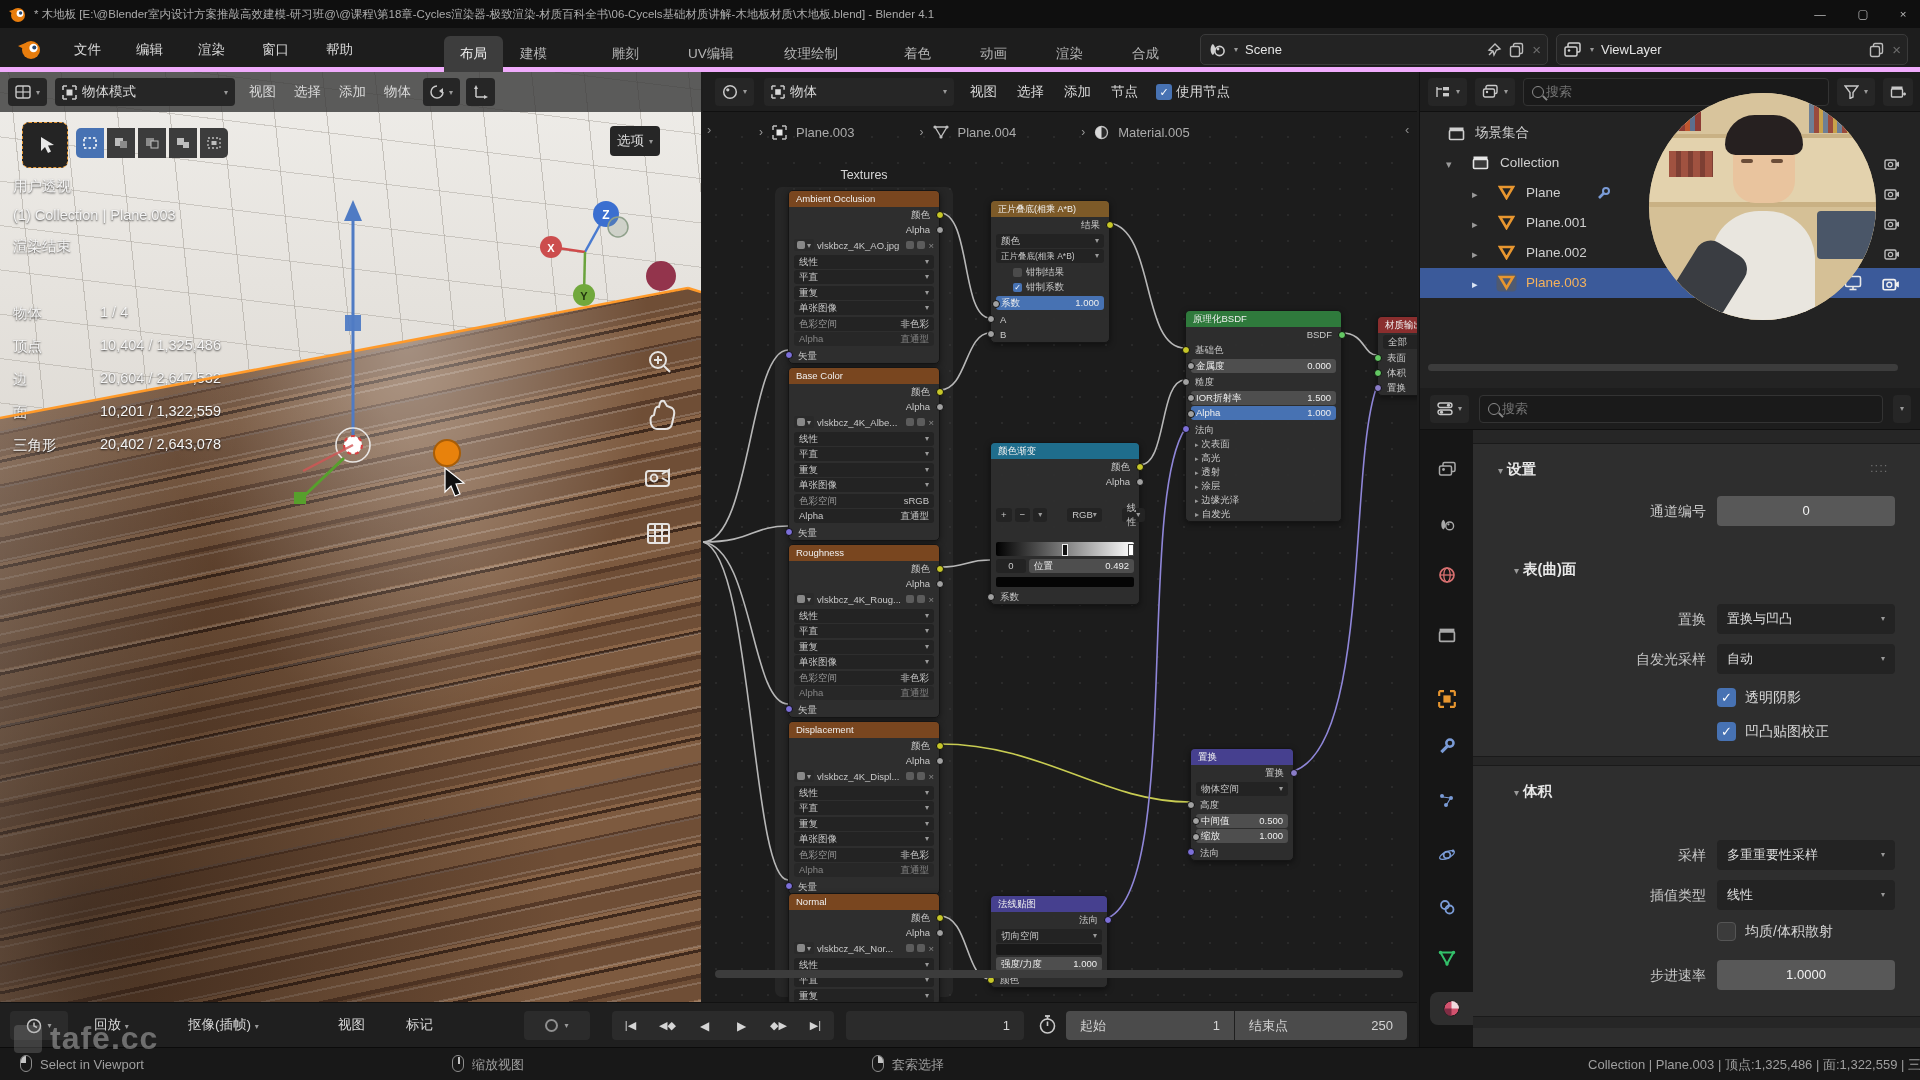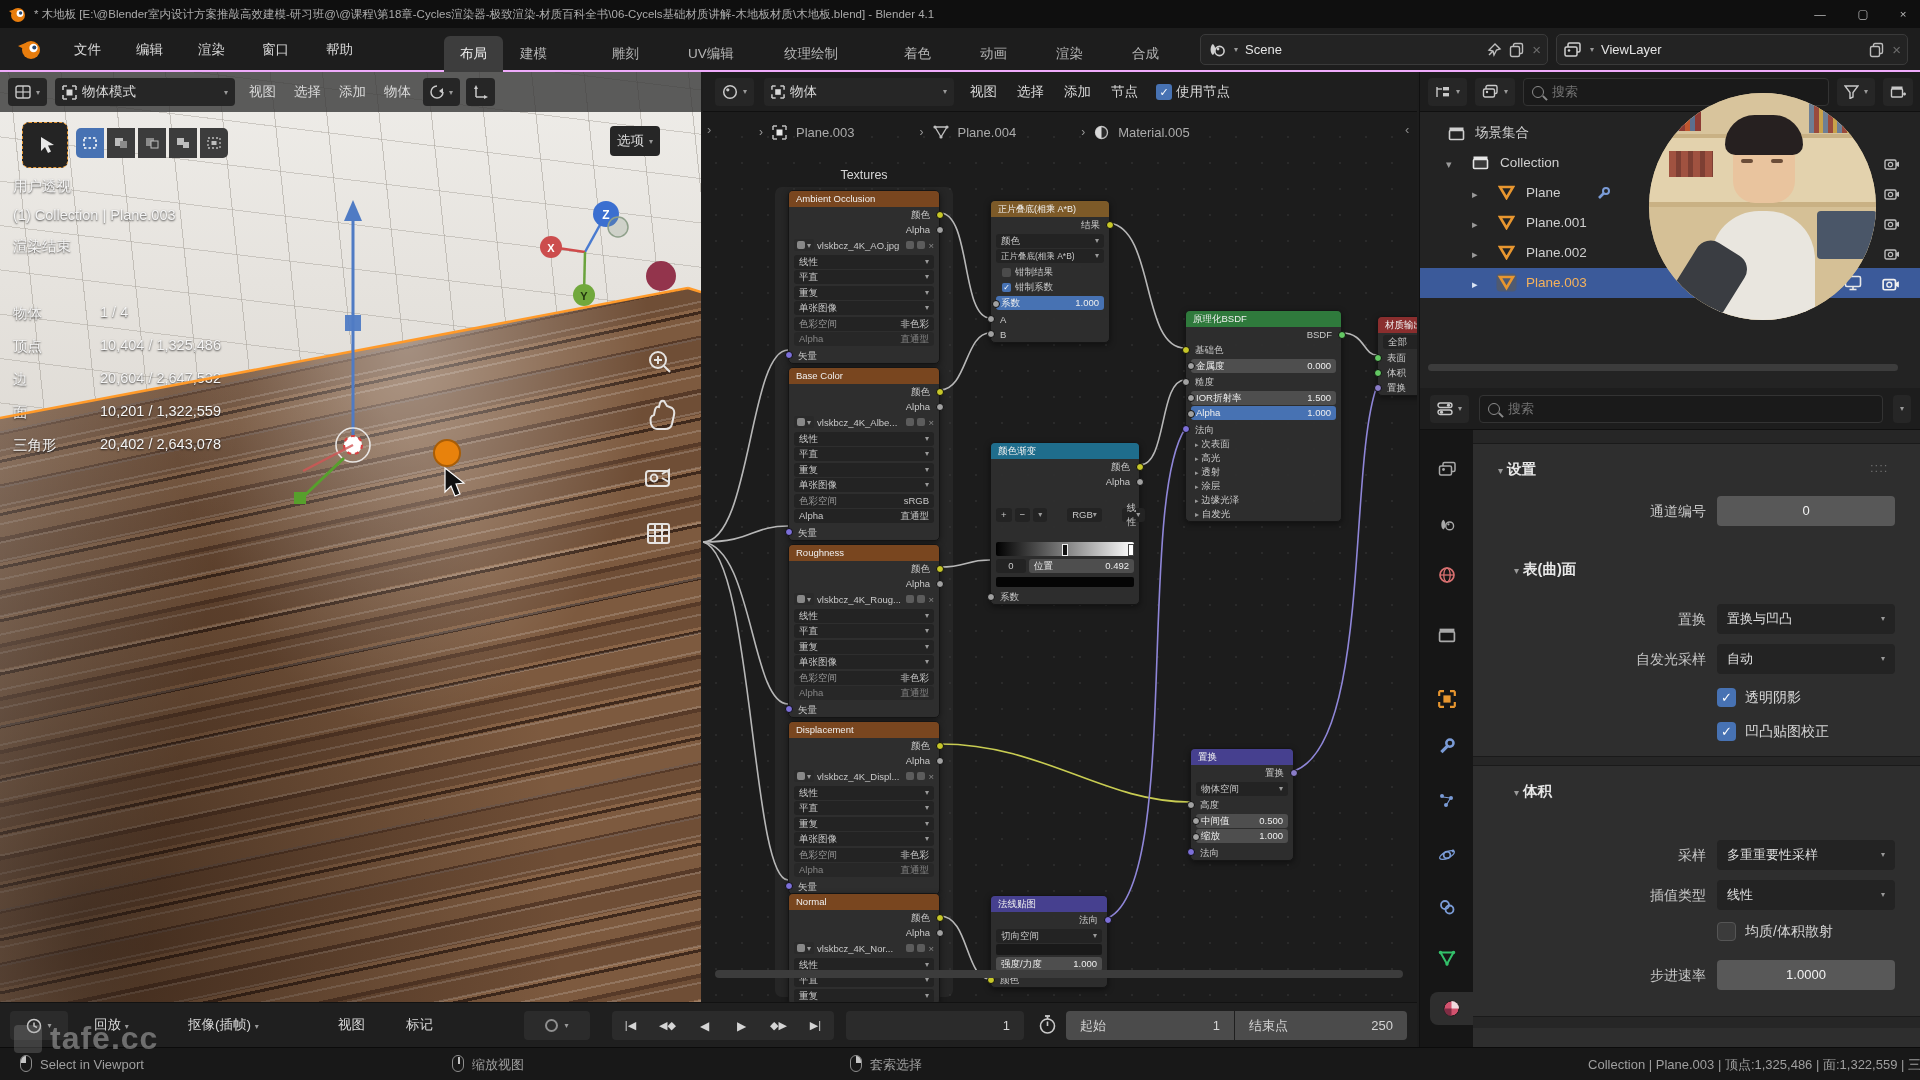--- a/index.html
+++ b/index.html
@@ -5,21 +5,21 @@
   html,body{margin:0;padding:0;background:#000;}
   *{box-sizing:border-box;}
   #stage{position:relative;width:1920px;height:1080px;overflow:hidden;
          font-family:"Liberation Sans","DejaVu Sans",sans-serif;color:#d0d0d0;
          background:#1d1d1d;font-size:13px;}
   .r{position:absolute;}
   .cv{font-size:8px;color:#9a9a9a;}
   .menu{color:#d8d8d8;font-size:13.5px;line-height:28px;cursor:default;}
   
   #titlebar{left:0;top:0;width:1920px;height:28px;background:#0f0f0f;color:#ababab;font-size:11.5px;line-height:28px;}
-  #menubar{left:0;top:28px;width:1920px;height:44px;background:#1d1d1d;border-bottom:2px solid #f0abfc;}
+  #menubar{left:0;top:28px;width:1920px;height:44px;background:#1d1d1d;border-bottom:5px solid #f0abfc;}
   .wstab{position:absolute;top:8px;height:36px;line-height:36px;padding:0 16px;color:#b5b5b5;font-size:13.5px;border-radius:6px 6px 0 0;}
   .wstab.active{background:#3d3d3d;color:#f0f0f0;}
   .idwidget{position:absolute;top:6px;height:31px;background:#232323;border:1px solid #3a3a3a;border-radius:5px;display:flex;align-items:center;padding:0 6px;gap:7px;}
   
   #viewport{left:0;top:72px;width:701px;height:930px;overflow:hidden;background:#e4e1dc;}
   #vp-tiles{left:0;top:0;width:701px;height:420px;
      background:
        repeating-linear-gradient(84deg, rgba(165,160,152,.55) 0 1px, transparent 1px 52px),
        repeating-linear-gradient(7deg, rgba(165,160,152,.45) 0 1px, transparent 1px 44px),
        linear-gradient(#efede9,#ddd9d3);}
@@ -50,31 +50,31 @@
   .node{position:absolute;background:rgba(46,46,46,.97);border:1px solid #151515;border-radius:5px;font-size:9.5px;color:#c9c9c9;box-shadow:0 2px 6px rgba(0,0,0,.45);z-index:3;}
   .nhd{height:16px;line-height:16px;padding:0 7px;color:#f0f0f0;border-radius:4px 4px 0 0;white-space:nowrap;overflow:hidden;font-size:9.5px;}
   .nrow{height:15px;line-height:15px;padding:0 9px;position:relative;white-space:nowrap;}
   .nout{text-align:right;}
   .nsel{height:14px;line-height:14px;margin:1.5px 5px;background:#232323;border-radius:3px;padding:0 5px;display:flex;justify-content:space-between;align-items:center;position:relative;}
   .nslider{height:14px;line-height:14px;margin:1.5px 5px;background:#4e4e4e;border-radius:3px;padding:0 5px;display:flex;justify-content:space-between;align-items:center;position:relative;color:#eee;}
   .nslider.blue{background:#4772b3;}
   .ndot{position:absolute;width:8px;height:8px;border-radius:50%;border:1px solid #0d0d0d;top:3.5px;z-index:4;}
   .ndot.L{left:-4.5px;}  .ndot.R{right:-4.5px;}
   .c-yel{background:#c7c729;} .c-gry{background:#a1a1a1;} .c-pur{background:#7c6fd8;} .c-grn{background:#63c763;} .c-dsp{background:#8a7cc8;}
-  .nchk{display:flex;align-items:center;gap:4px;height:15px;padding:0 11px;}
+  .nchk{display:flex;align-items:center;gap:4px;height:15px;padding:0 22px;}
   .nbox{width:9px;height:9px;border-radius:2px;background:#4b4b4b;flex:0 0 auto;text-align:center;line-height:9px;font-size:8px;color:#fff;}
   .nbox.on{background:#4772b3;}
   .imgrow{display:flex;align-items:center;gap:3px;height:16px;padding:0 5px;}
   .imgchip{background:#2a2a2a;border-radius:2px;height:12px;display:flex;align-items:center;padding:0 3px;gap:2px;}
   .mini{width:8px;height:8px;background:#5c5c5c;border-radius:2px;flex:0 0 auto;}
   .bcrumb{color:#ababab;font-size:13px;}
   
   #outliner{left:1419px;top:72px;width:501px;height:316px;background:#232323;border-left:1px solid #101010;}
   #out-header{left:0;top:0;width:501px;height:40px;background:#1d1d1d;border-bottom:1px solid #101010;display:flex;align-items:center;gap:8px;padding:0 8px;}
-  .searchbox{background:#1a1a1a;border:1px solid #333;border-radius:4px;height:28px;display:flex;align-items:center;gap:6px;padding:0 8px;color:#777;}
+  .searchbox{background:#1a1a1a;border:1px solid #333;border-radius:4px;height:28px;display:flex;align-items:center;padding:0 8px;color:#777;}
   .searchbox input{background:transparent;border:none;outline:none;color:#aaa;font-size:13px;width:100%;font-family:inherit;}
   .orow{position:absolute;left:0;width:501px;height:30px;line-height:30px;color:#cfcfcf;font-size:13.5px;}
   .mag{display:inline-block;width:12px;height:12px;border:1.8px solid #8b8b8b;border-radius:50%;position:relative;flex:0 0 auto;}
   .mag:after{content:"";position:absolute;left:9px;top:10px;width:6px;height:1.8px;background:#8b8b8b;transform:rotate(45deg);}
   #props{left:1419px;top:388px;width:501px;height:659px;background:#2e2e2e;border-left:1px solid #101010;}
   #props-header{left:0;top:0;width:501px;height:42px;background:#1d1d1d;border-bottom:1px solid #101010;display:flex;align-items:center;gap:10px;padding:0 10px;}
   #tabstrip{left:0;top:42px;width:53px;height:617px;background:#161616;}
   .ptab{position:absolute;left:10px;width:33px;height:33px;display:flex;align-items:center;justify-content:center;}
   .plabel{position:absolute;text-align:right;color:#c6c6c6;font-size:14px;line-height:30px;}
   .pfield{position:absolute;height:30px;border-radius:4px;line-height:30px;}
@@ -1041,21 +1041,21 @@
     </div>
     <div class="tbtn" style="left:1235px;width:172px;background:#4b4b4b;justify-content:space-between;padding:0 14px;border-radius:0 4px 4px 0">
       <span>结束点</span>
         <span>250</span>
     </div>
   </div>
 
   <div class="r" id="statusbar">
     <span class="r" style="left:20px"><span class="mouseglyph l"></span><span>Select in Viewport</span></span>
     <span class="r" style="left:452px"><span class="mouseglyph m"></span><span>缩放视图</span></span>
-    <span class="r" style="left:850px"><span class="mouseglyph rt"></span><span>套索选择</span></span>
+    <span class="r" style="left:872px"><span class="mouseglyph rt"></span><span>套索选择</span></span>
     <span class="r" style="right:-14px;left:auto;white-space:nowrap">Collection | Plane.003 | 顶点:1,325,486 | 面:1,322,559 | 三角</span>
   </div>
 
   <div class="r" id="webcam">
     <div class="r" style="left:0;top:0;width:227px;height:227px;background:linear-gradient(180deg,#d8c49c 0 18%,#c9b184 18% 20%,#e3d2ad 20% 48%,#c9b184 48% 50%,#d5c096 50% 100%)"></div>
     <div class="r" style="left:14px;top:8px;width:38px;height:30px;background:repeating-linear-gradient(90deg,#8d3b34 0 6px,#c0562f 6px 11px,#5b6f8e 11px 16px)"></div>
     <div class="r" style="left:160px;top:6px;width:52px;height:34px;background:repeating-linear-gradient(90deg,#6e7f95 0 5px,#9a4a3c 5px 10px,#c9a24a 10px 14px)"></div>
     <div class="r" style="left:20px;top:58px;width:44px;height:26px;background:repeating-linear-gradient(90deg,#a05240 0 7px,#7d3f33 7px 12px)"></div>
     <div class="r" style="left:168px;top:118px;width:60px;height:48px;background:#4a5668;border-radius:4px"></div>
     <div class="r" style="left:62px;top:118px;width:104px;height:110px;background:#e9e6df;border-radius:48px 48px 0 0"></div>

